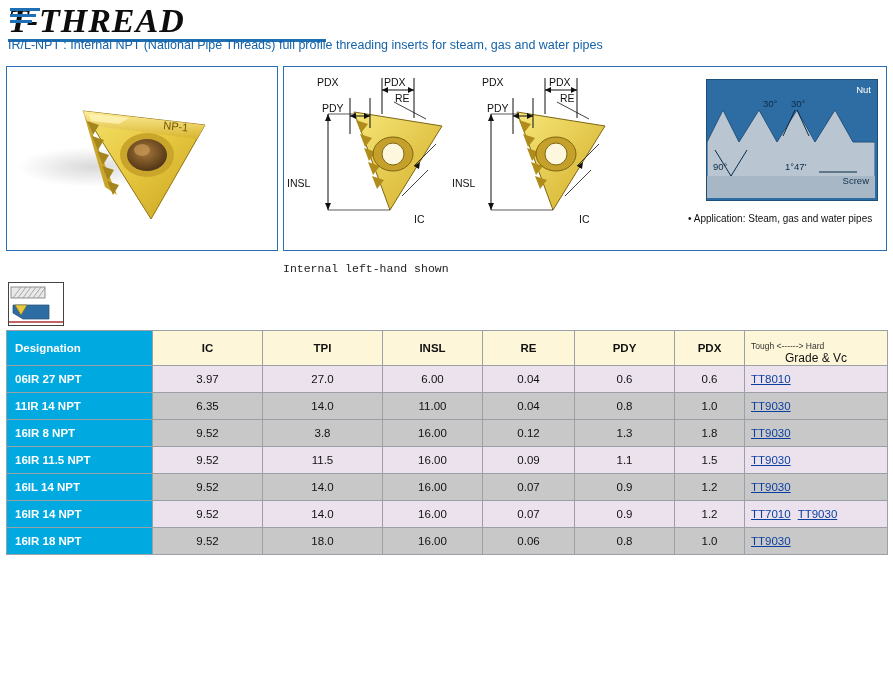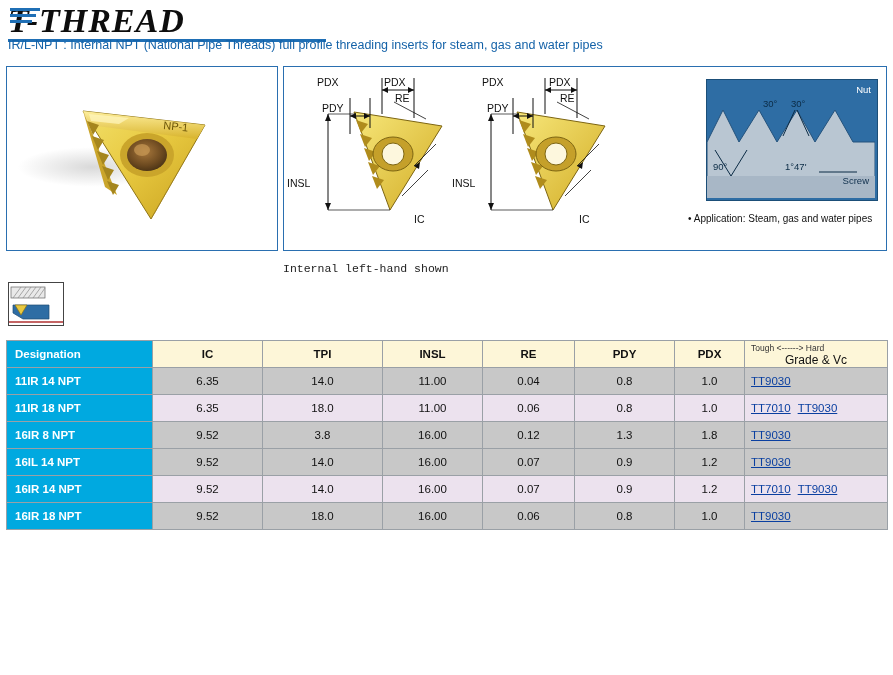--- a/index.html
+++ b/index.html
@@ -32,29 +32,29 @@
   
   .dim-label{position:absolute;font-size:10.5px;color:#111;font-family:"Liberation Sans",sans-serif;}
   .nut-box{position:absolute;right:8px;top:12px;width:170px;height:120px;background:#2e6da4;border:1px solid #1b4e78;}
   .nut-label{position:absolute;color:#fff;font-size:9.5px;}
   .appl{position:absolute;right:8px;top:146px;width:190px;font-size:10px;color:#111;}
 
   
   #tool-icon{position:absolute;left:8px;top:282px;width:56px;height:44px;border:1px solid #444;box-sizing:border-box;background:#fff;}
 
   
-  table{position:absolute;left:6px;top:340px;border-collapse:collapse;font-size:11.5px;border-radius:13px;}
+  table{position:absolute;left:6px;top:330px;border-collapse:collapse;font-size:11.5px;border-radius:13px;}
   col.c0{width:146px}col.c1{width:110px}col.c2{width:120px}col.c3{width:100px}
   col.c4{width:92px}col.c5{width:100px}col.c6{width:70px}col.c7{width:143px}
   th,td{border:1px solid #9aa0a6;height:27px;padding:0 6px;box-sizing:border-box;}
   thead th{background:#00b0e8;color:#fff;font-size:11.5px;text-align:center;vertical-align:middle;}
   thead th.first{background:#00a9e0;text-align:left;padding-left:8px;}
   thead th.num{background:#fdf6d8;color:#111;font-weight:bold;}
   thead th.grade{background:#fdf6d8;color:#111;text-align:left;padding:0 6px;position:relative;}
-  .grade-top{font-size:8.5px;font-weight:normal;color:#333;display:block;line-height:11px;margin-top:2px;}
+  .grade-top{font-size:8.5px;font-weight:normal;color:#333;display:block;line-height:11px;margin-top:10px;}
   .grade-main{display:block;font-size:12px;font-weight:normal;line-height:13px;text-align:center;}
   tbody td.desig{background:#00a9e0;color:#fff;font-weight:bold;text-align:left;padding-left:8px;}
   tbody tr.odd td.val{background:#ece2ee;}
   tbody tr.even td.val{background:#c8c8c8;}
   tbody td.val{text-align:center;}
   tbody td.grades{text-align:left;}
   tbody td.grades a{color:#0a3fa0;text-decoration:underline;margin-right:4px;font-size:11.5px;}
 </style>
 </head>
 <body>
@@ -287,97 +287,108 @@
       <th class="num">PDY</th>
       <th class="num">PDX</th>
       <th class="grade">
         <span class="grade-top">Tough &lt;------&gt; Hard</span>
         <span class="grade-main">Grade &amp; Vc</span>
       </th>
     </tr>
   </thead>
   <tbody>
 
+    <tr class="odd">
+      <td class="desig">06IR 27 NPT</td>
+      <td class="val">3.97</td>
+      <td class="val">27.0</td>
+      <td class="val">6.00</td>
+      <td class="val">0.04</td>
+      <td class="val">0.6</td>
+      <td class="val">0.6</td>
+      <td class="val grades">
+        <a href="#">TT8010</a>
+      </td>
+    </tr>
 
 
 
     <tr class="even">
       <td class="desig">11IR 14 NPT</td>
       <td class="val">6.35</td>
       <td class="val">14.0</td>
       <td class="val">11.00</td>
       <td class="val">0.04</td>
       <td class="val">0.8</td>
       <td class="val">1.0</td>
       <td class="val grades">
         <a href="#">TT9030</a>
       </td>
     </tr>
 
+
+    <tr class="even">
+      <td class="desig">16IR 8 NPT</td>
+      <td class="val">9.52</td>
+      <td class="val">3.8</td>
+      <td class="val">16.00</td>
+      <td class="val">0.12</td>
+      <td class="val">1.3</td>
+      <td class="val">1.8</td>
+      <td class="val grades">
+        <a href="#">TT9030</a>
+      </td>
+    </tr>
+
     <tr class="odd">
-      <td class="desig">11IR 18 NPT</td>
-      <td class="val">6.35</td>
+      <td class="desig">16IR 11.5 NPT</td>
+      <td class="val">9.52</td>
+      <td class="val">11.5</td>
+      <td class="val">16.00</td>
+      <td class="val">0.09</td>
+      <td class="val">1.1</td>
+      <td class="val">1.5</td>
+      <td class="val grades">
+        <a href="#">TT9030</a>
+      </td>
+    </tr>
+
+    <tr class="even">
+      <td class="desig">16IL 14 NPT</td>
+      <td class="val">9.52</td>
+      <td class="val">14.0</td>
+      <td class="val">16.00</td>
+      <td class="val">0.07</td>
+      <td class="val">0.9</td>
+      <td class="val">1.2</td>
+      <td class="val grades">
+        <a href="#">TT9030</a>
+      </td>
+    </tr>
+
+    <tr class="odd">
+      <td class="desig">16IR 14 NPT</td>
+      <td class="val">9.52</td>
+      <td class="val">14.0</td>
+      <td class="val">16.00</td>
+      <td class="val">0.07</td>
+      <td class="val">0.9</td>
+      <td class="val">1.2</td>
+      <td class="val grades">
+        <a href="#">TT7010</a>
+        <a href="#">TT9030</a>
+      </td>
+    </tr>
+
+    <tr class="even">
+      <td class="desig">16IR 18 NPT</td>
+      <td class="val">9.52</td>
       <td class="val">18.0</td>
-      <td class="val">11.00</td>
+      <td class="val">16.00</td>
       <td class="val">0.06</td>
       <td class="val">0.8</td>
       <td class="val">1.0</td>
       <td class="val grades">
-        <a href="#">TT7010</a>
-        <a href="#">TT9030</a>
-      </td>
-    </tr>
-
-    <tr class="even">
-      <td class="desig">16IR 8 NPT</td>
-      <td class="val">9.52</td>
-      <td class="val">3.8</td>
-      <td class="val">16.00</td>
-      <td class="val">0.12</td>
-      <td class="val">1.3</td>
-      <td class="val">1.8</td>
-      <td class="val grades">
-        <a href="#">TT9030</a>
-      </td>
-    </tr>
-
-
-    <tr class="even">
-      <td class="desig">16IL 14 NPT</td>
-      <td class="val">9.52</td>
-      <td class="val">14.0</td>
-      <td class="val">16.00</td>
-      <td class="val">0.07</td>
-      <td class="val">0.9</td>
-      <td class="val">1.2</td>
-      <td class="val grades">
-        <a href="#">TT9030</a>
-      </td>
-    </tr>
-
-    <tr class="odd">
-      <td class="desig">16IR 14 NPT</td>
-      <td class="val">9.52</td>
-      <td class="val">14.0</td>
-      <td class="val">16.00</td>
-      <td class="val">0.07</td>
-      <td class="val">0.9</td>
-      <td class="val">1.2</td>
-      <td class="val grades">
-        <a href="#">TT7010</a>
-        <a href="#">TT9030</a>
-      </td>
-    </tr>
-
-    <tr class="even">
-      <td class="desig">16IR 18 NPT</td>
-      <td class="val">9.52</td>
-      <td class="val">18.0</td>
-      <td class="val">16.00</td>
-      <td class="val">0.06</td>
-      <td class="val">0.8</td>
-      <td class="val">1.0</td>
-      <td class="val grades">
         <a href="#">TT9030</a>
       </td>
     </tr>
   </tbody>
 </table>
 
 </body></html>

